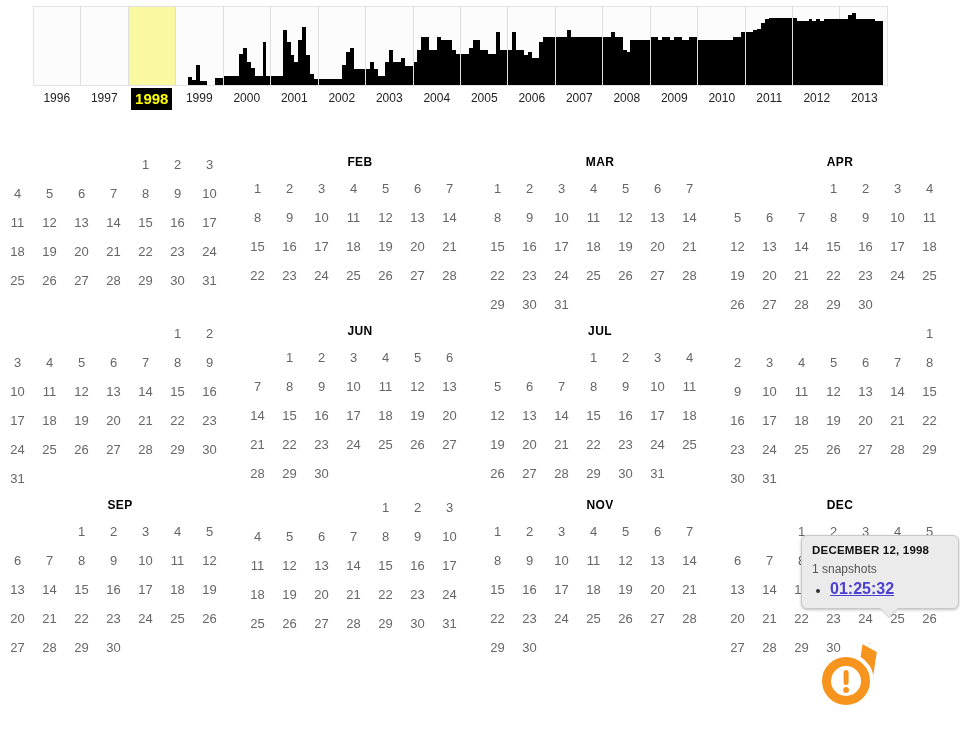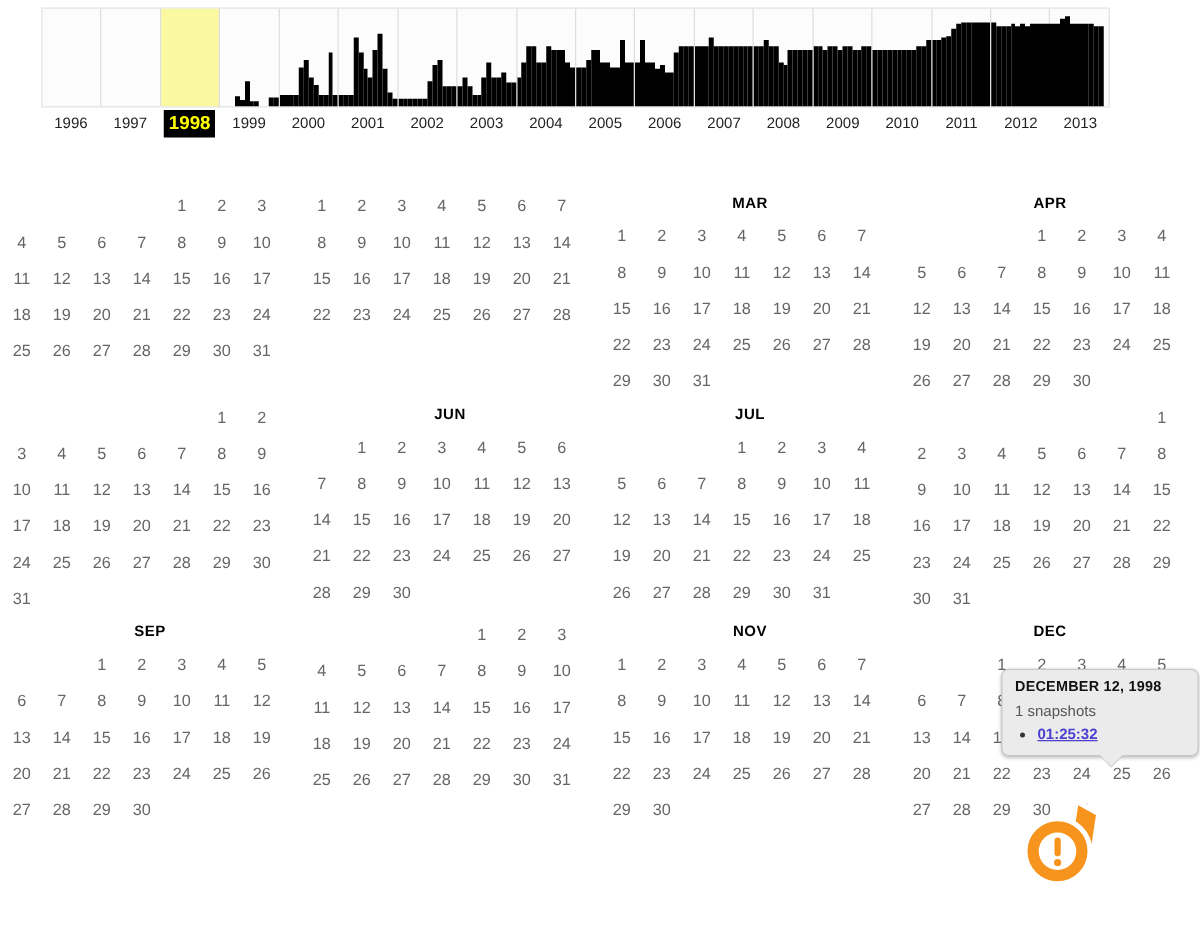--- a/index.html
+++ b/index.html
@@ -171,21 +171,21 @@
     padding-left: 18px;
   }
   #tooltip-list li {
     font-size: 12px;
     color: #333333;
   }
   #tooltip-list li a {
     color: #4a3fd0;
     text-decoration: underline;
     font-weight: bold;
-    font-size: 12px;
+    font-size: 16px;
   }
   #tooltip-tail {
     position: absolute;
     left: 78px;
     bottom: -9px;
     width: 0; height: 0;
     border-left: 9px solid transparent;
     border-right: 9px solid transparent;
     border-top: 9px solid #ebebeb;
     filter: drop-shadow(0 1px 0 #c8c8c8);
@@ -527,20 +527,21 @@
             <div class="day">26</div>
             <div class="day">27</div>
             <div class="day">28</div>
             <div class="day">29</div>
             <div class="day">30</div>
             <div class="day">31</div>
           </div>
         </div>
       </div>
       <div class="month">
+        <div class="month-name">FEB</div>
         <div class="weeks">
           <div class="week">
             <div class="day">1</div>
             <div class="day">2</div>
             <div class="day">3</div>
             <div class="day">4</div>
             <div class="day">5</div>
             <div class="day">6</div>
             <div class="day">7</div>
           </div>

